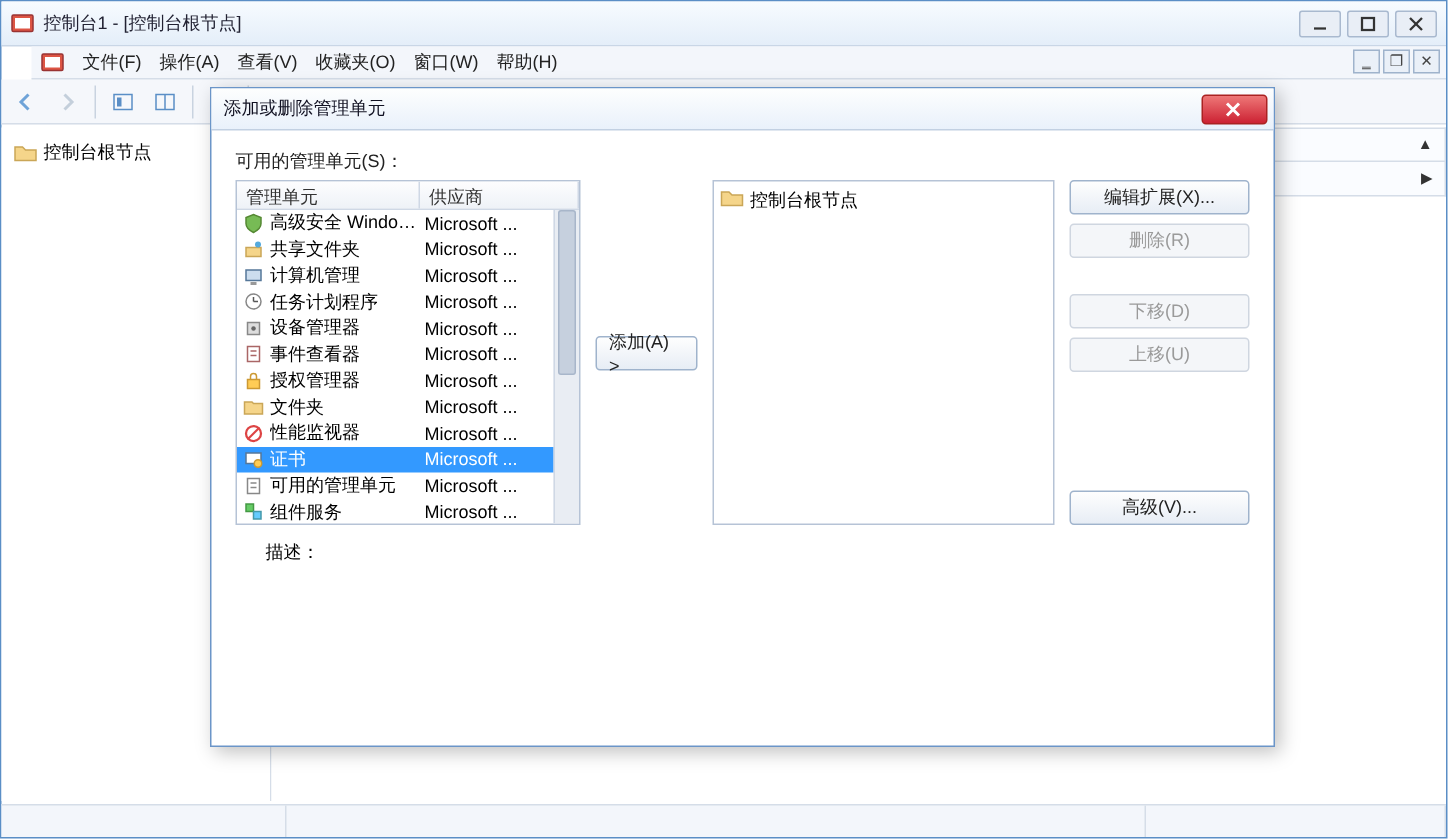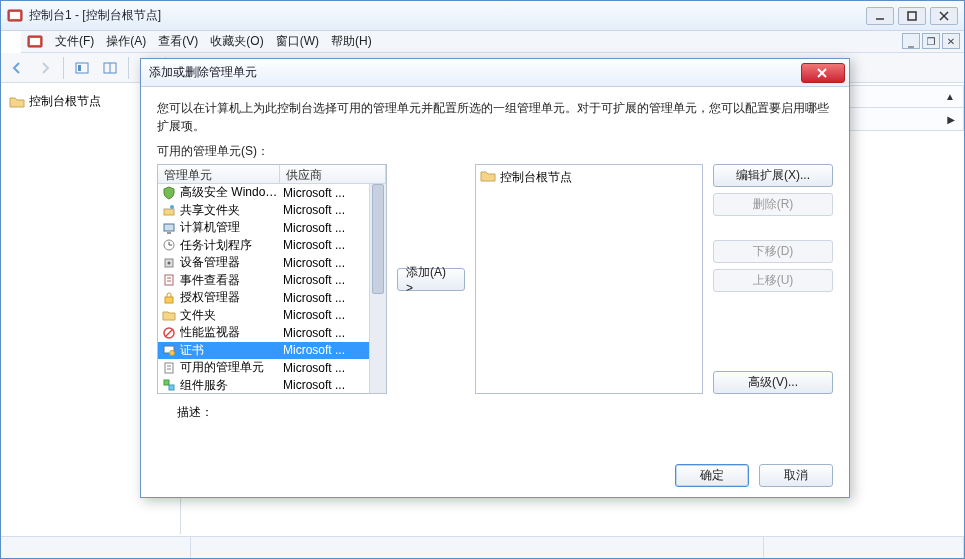--- a/index.html
+++ b/index.html
@@ -211,21 +211,20 @@
   <div class="dlg-titlebar">
     <span class="title">添加或删除管理单元</span>
     <div class="dlg-close">
       <svg width="12" height="10">
           <line x1="1" y1="1" x2="9" y2="9" stroke="#fff" stroke-width="2"></line>
           <line x1="9" y1="1" x2="1" y2="9" stroke="#fff" stroke-width="2"></line>
         </svg>
     </div>
   </div>
   <div class="dlg-body">
-    <div class="intro">您可以在计算机上为此控制台选择可用的管理单元并配置所选的一组管理单元。对于可扩展的管理单元，您可以配置要启用哪些扩展项。</div>
 
     <div style="display:flex; gap:10px;">
       <div style="width:230px;" class="section-label">可用的管理单元(S)：</div>
       <div style="width:68px;"></div>
       <div style="width:120px;"></div>
     </div>
 
     <div class="cols">
       <div class="listbox avail">
         <div class="lv-header">
@@ -382,18 +381,14 @@
           <div class="bigspacer" style="height:88px;"></div>
           <div class="btn">高级(V)...</div>
         </div>
       </div>
     </div>
 
     <div class="desc-box">
       <div class="desc-label">描述：</div>
     </div>
 
-    <div class="dlg-footer">
-      <div class="btn default">确定</div>
-      <div class="btn">取消</div>
-    </div>
   </div>
 </div>
 
 </body></html>

